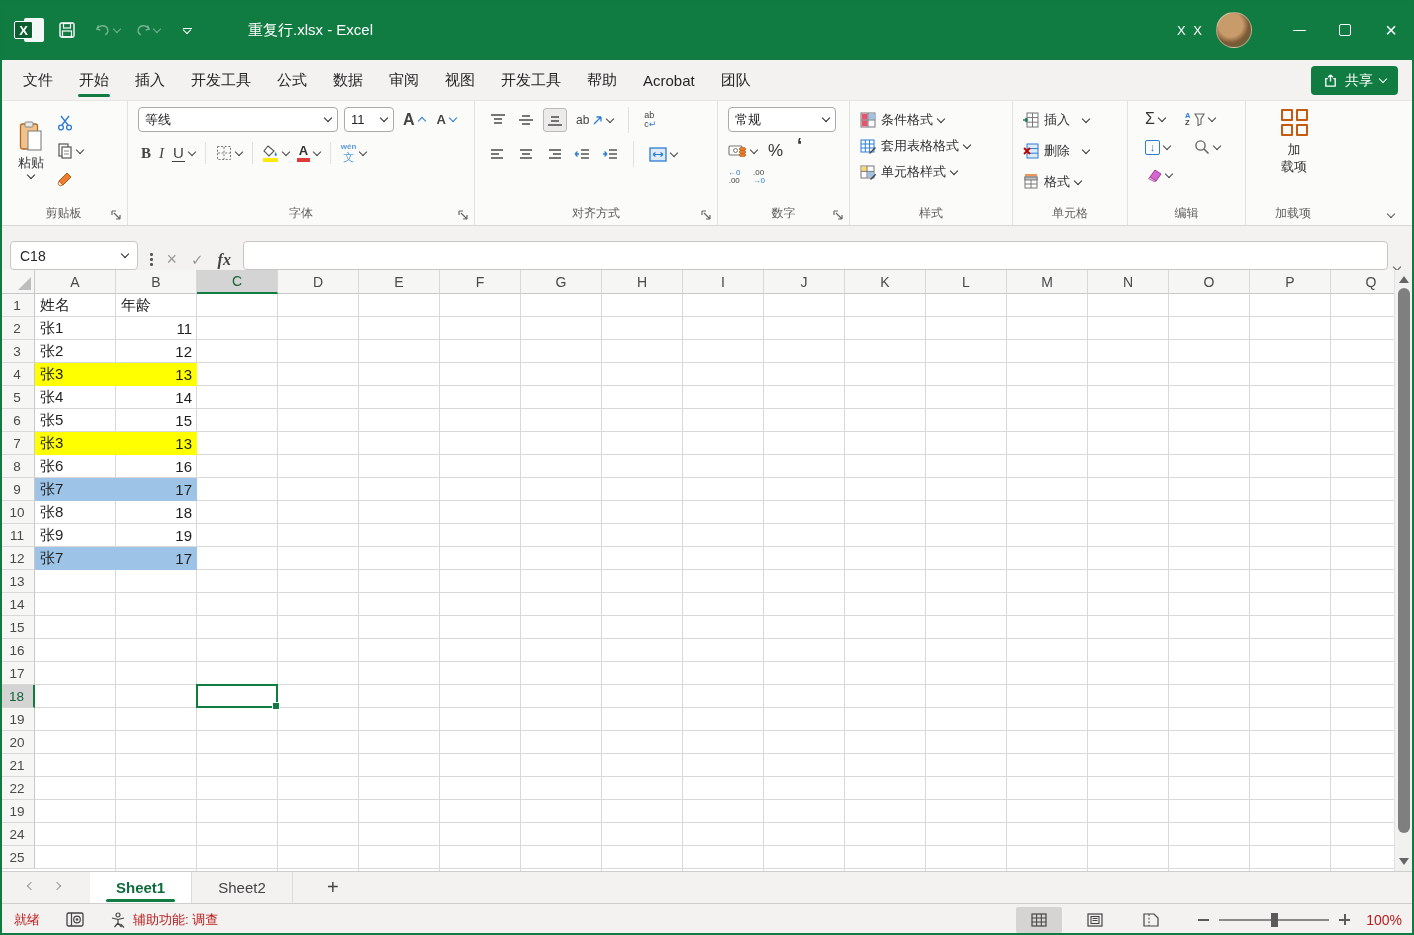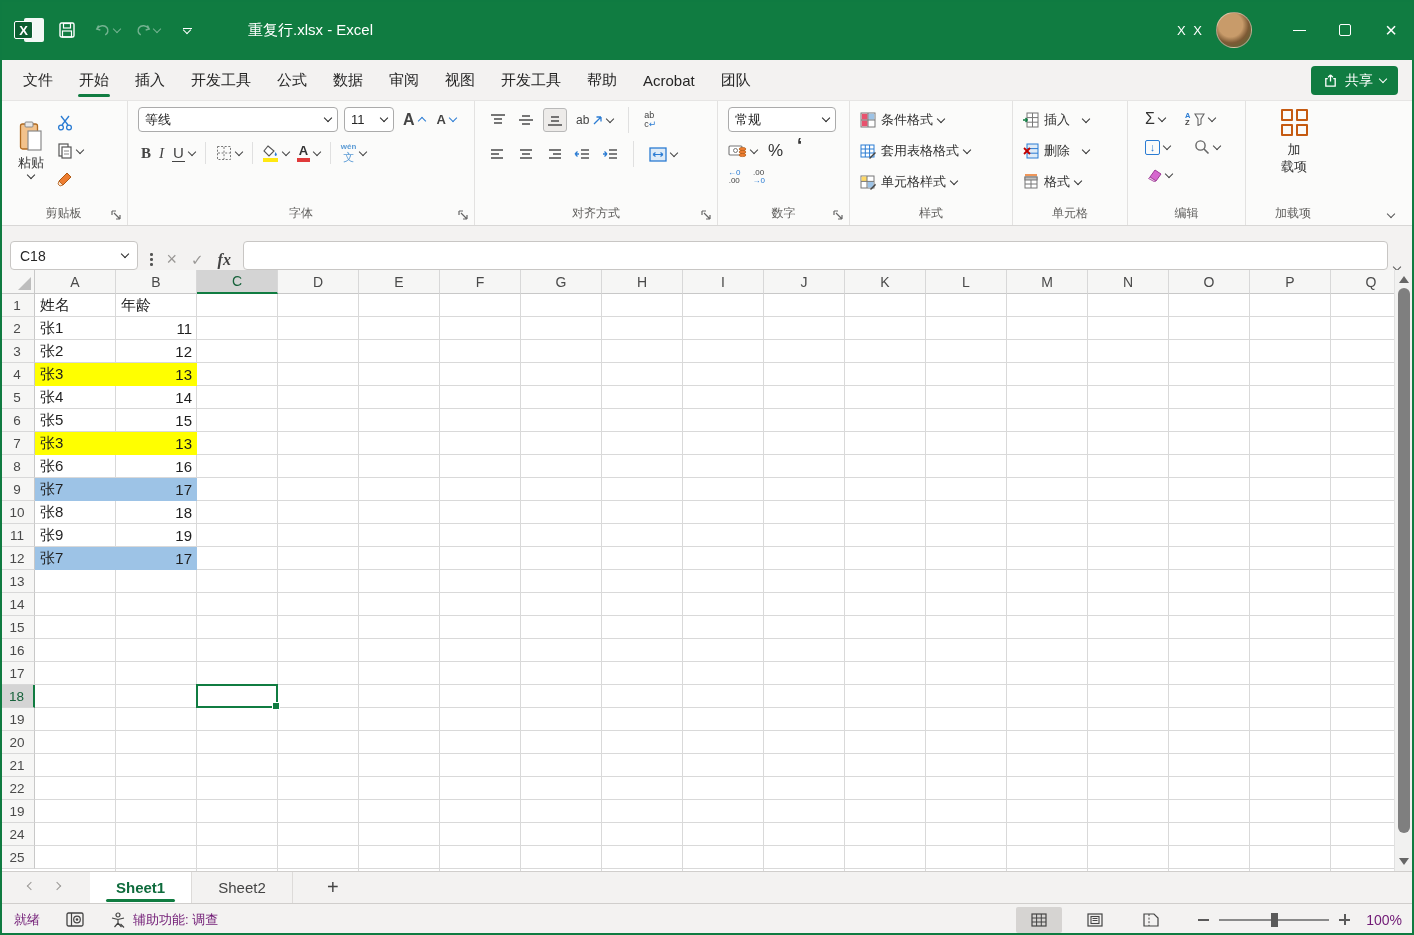--- a/index.html
+++ b/index.html
@@ -114,21 +114,21 @@
   .snav { display:flex; gap:20px; margin-left:28px; color:#9a9896; }
   .sheettabs { display:flex; height:32px; margin-left:30px; }
   .stab { position:relative; padding:0 26px; display:flex; align-items:center; font-size:15px; color:#444;
      border-right:1px solid #DDDBD9; }
   .stab.active { background:#fff; color:#0E6B3C; font-weight:700; }
   .stab.active::after { content:""; position:absolute; left:16px; right:16px; bottom:2px; height:3px; border-radius:2px; background:#107C41; }
   .addsheet { width:40px; display:flex; align-items:center; justify-content:center; font-size:20px; color:#444; margin-left:20px;}
 
   
   .statusbar { position:absolute; left:0; top:903px; width:1414px; height:32px; background:#F3F2F1; border-top:1px solid #D0CECC;
-     display:flex; align-items:center; font-size:13px; color:#701a75; }
+     display:flex; align-items:center; font-size:13px; color:#b91c1c; }
   .sb-left { display:flex; align-items:center; gap:26px; margin-left:14px; }
   .sb-item { display:flex; align-items:center; gap:7px; }
   .sb-right { position:absolute; right:12px; display:flex; align-items:center; gap:10px; height:32px; }
   .viewbtn { width:46px; height:26px; display:flex; align-items:center; justify-content:center; border-radius:2px; }
   .viewbtn.active { background:#D6D4D2; }
   .zoomtrack { width:110px; height:2px; background:#8a8a8a; position:relative; }
   .zoomhandle { position:absolute; left:52px; top:-6px; width:7px; height:14px; background:#5A5A5A; }
   .zminus { width:11px; height:2px; background:#5a5a5a; }
   .zplus { position:relative; width:11px; height:11px; }
   .zplus::before { content:""; position:absolute; top:5px; left:0; width:11px; height:2px; background:#5a5a5a;}
@@ -455,21 +455,21 @@
         <div><span class="bl">→0</span></div>
       </div>
     </div>
     <div class="grp-label">数字</div>
     <svg class="launcher" viewBox="0 0 12 12">
       <path d="M2 2 H6 M2 2 V6" stroke="#666" fill="none" stroke-width="1.2"></path>
       <path d="M4 4 L10 10 M10 10 V6 M10 10 H6" stroke="#666" fill="none" stroke-width="1.2"></path>
     </svg>
   </div>
 
-  <div class="grp" style="width:163px; padding-left:10px; display:flex; flex-direction:column; gap:5px;">
+  <div class="grp" style="width:163px; padding-left:10px; display:flex; flex-direction:column; ">
     <div class="stack-btn">
       <svg class="icon16" viewBox="0 0 16 16">
         <rect x="1" y="1" width="14" height="14" fill="#fff" stroke="#777"></rect>
         <rect x="1.8" y="1.8" width="5.8" height="5.8" fill="#E8526E"></rect>
           <rect x="1.8" y="8.4" width="5.8" height="5.8" fill="#E8526E"></rect>
         <rect x="8.4" y="1.8" width="5.8" height="5.8" fill="#9DC3E6"></rect>
         <line x1="8" y1="1" x2="8" y2="15" stroke="#777"></line>
           <line x1="1" y1="8" x2="15" y2="8" stroke="#777"></line>
       </svg>
       <span>条件格式</span>

